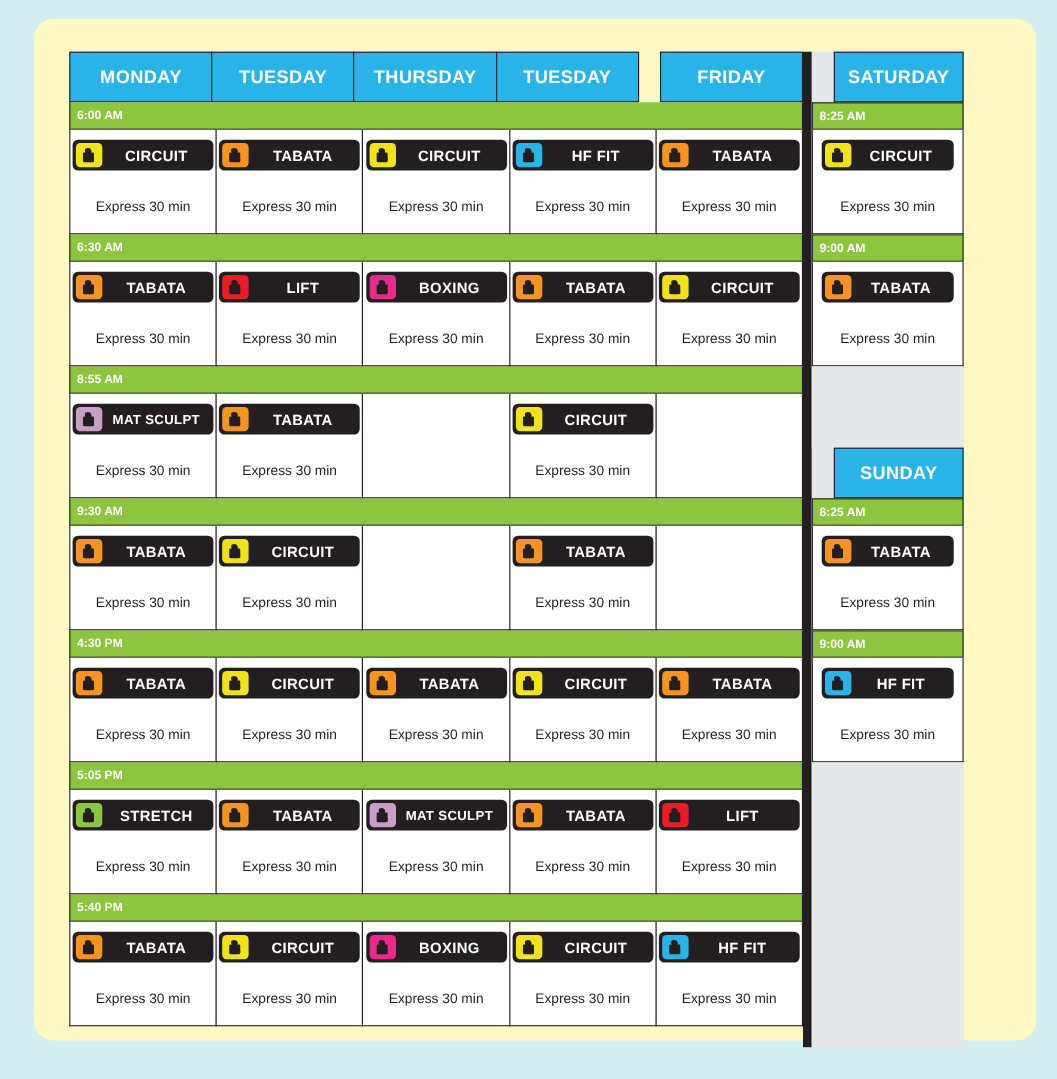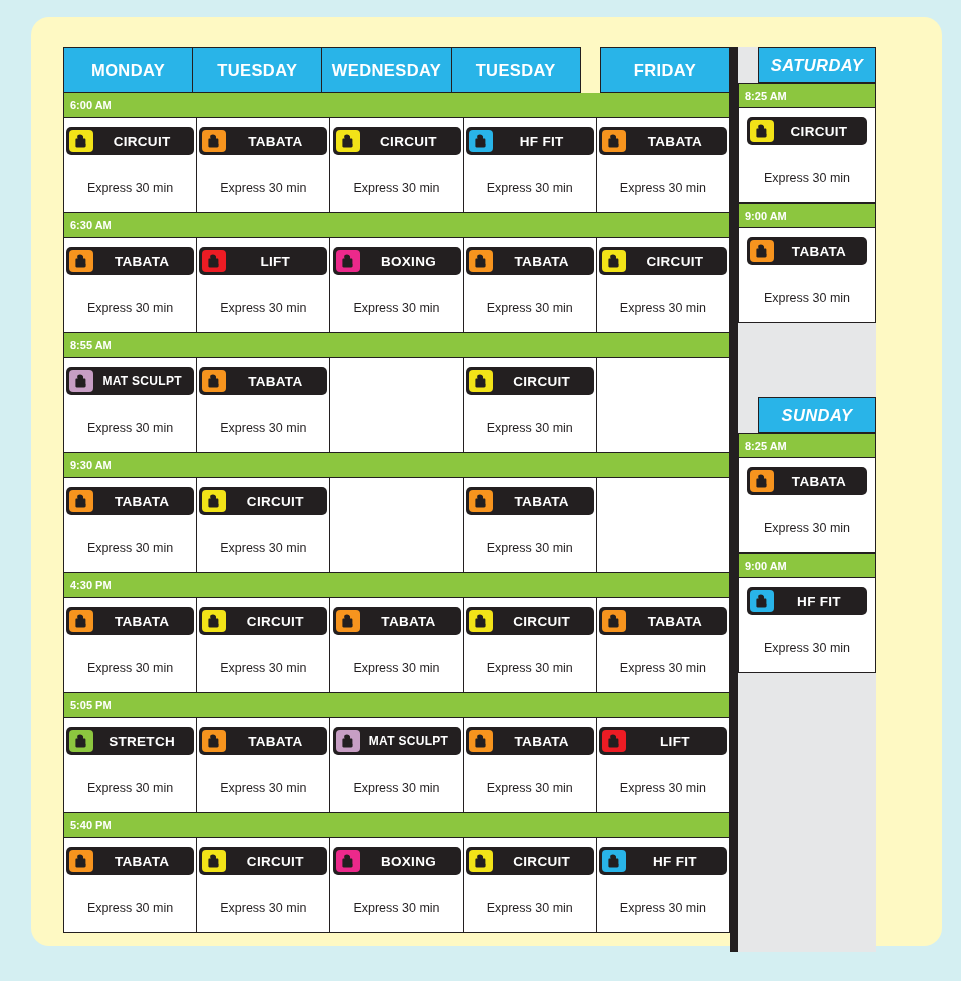--- a/index.html
+++ b/index.html
@@ -141,23 +141,22 @@
     margin-top: 26px;
     font-size: 12.5px;
     color: #231f20;
   }
 
   
   .weekend .pill { width: 120px; }
   .weekend .cell { padding-top: 9px; }
 
   .sunhead-wrap {
-    height: 36px;
-    display: flex;
-    font-style: italic;
+    height: 46px;
+    display: flex;
   }
   .filler {
     height: 74px;
     background: #e6e7e8;
   }
   .filler2 {
     flex: 1;
     background: #e6e7e8;
   }
 </style>
@@ -165,21 +164,21 @@
 <body>
 
 <div id="page">
   <div id="grid">
 
     <div class="weekblock">
 
       <div class="dayhead-row">
         <div class="dayhead">MONDAY</div>
         <div class="dayhead">TUESDAY</div>
-        <div class="dayhead">WEDNESDAY</div>
+        <div class="dayhead">THURSDAY</div>
         <div class="dayhead">TUESDAY</div>
         <div class="dayhead last">FRIDAY</div>
       </div>
 
       <div id="weekday-rows">
           <div class="timeband">6:00 AM</div>
           <div class="classrow">
             <div class="cell">
               <div class="pill">
                 <span class="ico" style="background: rgb(242, 227, 24);">

